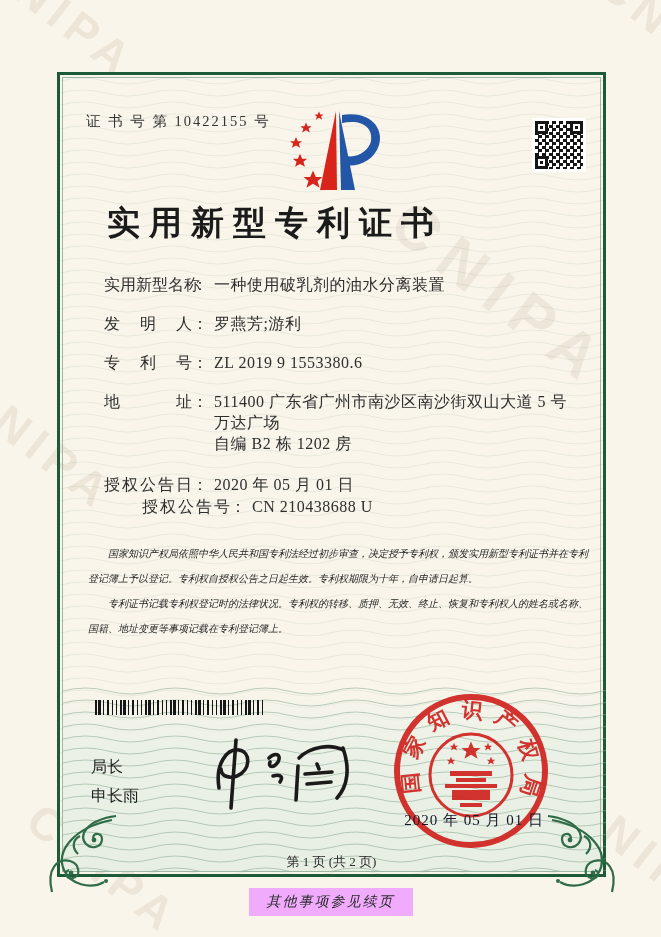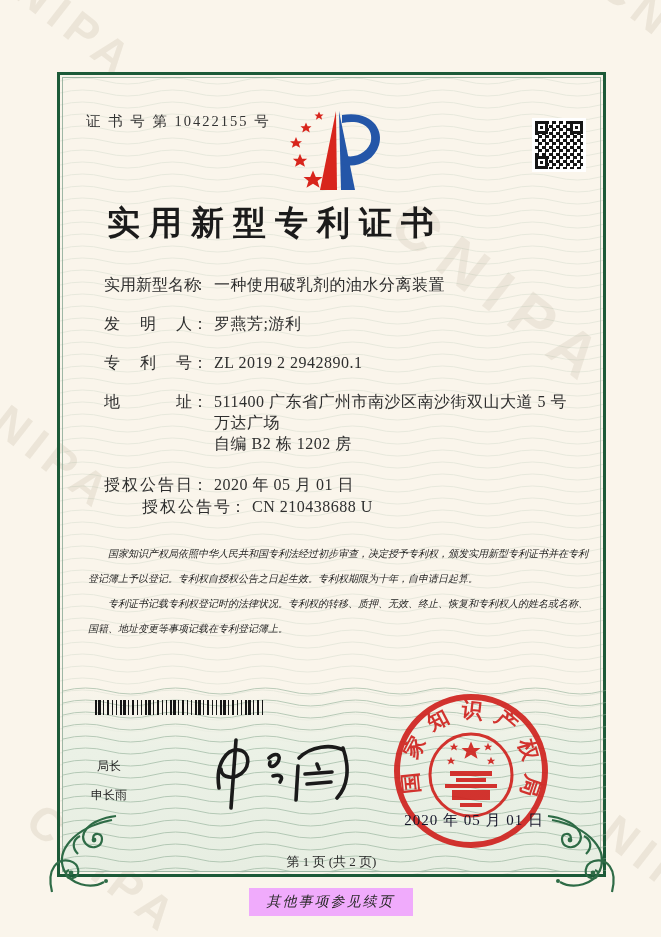--- a/index.html
+++ b/index.html
@@ -44,21 +44,21 @@
   .paras{position:absolute;left:88px;top:541px;width:500px;font-size:10px;line-height:25px;
          color:#1f1f1f;font-style:italic;text-align:justify;}
   .paras p{margin:0;text-indent:2em;}
   
   .barcode{position:absolute;left:95px;top:700px;width:170px;height:15px;
            background:repeating-linear-gradient(90deg,#161616 0 2px,transparent 2px 3px,
              #161616 3px 6px,transparent 6px 8px,#161616 8px 9px,transparent 9px 12px,
              #161616 12px 14px,transparent 14px 17px,#161616 17px 18px,transparent 18px 21px,
              #161616 21px 22px,transparent 22px 25px);}
   .signer{position:absolute;left:91px;top:752px;font-family:"Liberation Sans","DejaVu Sans",sans-serif;
-          font-size:12px;line-height:29px;color:#1d1d1d;text-align:center;}
+          font-size:16px;line-height:29px;color:#1d1d1d;}
   .signature{position:absolute;left:205px;top:736px;width:150px;height:78px;}
   .seal{position:absolute;left:391px;top:691px;width:160px;height:160px;opacity:.92;}
   .seal-date{position:absolute;left:399px;top:811px;width:150px;text-align:center;
              font-size:15px;color:#15152a;letter-spacing:1px;}
   .page-info{position:absolute;left:57px;top:853px;width:549px;text-align:center;font-size:13px;color:#2b2b2b;}
   .flourish{position:absolute;width:82px;height:86px;}
   .fl-left{left:42px;top:810px;}
   .fl-right{left:540px;top:810px;transform:scaleX(-1);}
   .cont-note{position:absolute;left:50%;top:888px;transform:translateX(-50%);
              background:#f0abfc;padding:5px 18px;font-size:14px;font-style:italic;
@@ -122,21 +122,21 @@
   <div class="title">实用新型专利证书</div>
 
   <div class="fields">
     <div class="frow">
       <span class="flabel">实用新型名称</span><span class="fcolon">：</span><span class="fvalue">一种使用破乳剂的油水分离装置</span>
     </div>
     <div class="frow">
       <span class="flabel">发明人</span><span class="fcolon">：</span><span class="fvalue">罗燕芳;游利</span>
     </div>
     <div class="frow">
-      <span class="flabel">专利号</span><span class="fcolon">：</span><span class="fvalue">ZL 2019 2 2942890.1</span>
+      <span class="flabel">专利号</span><span class="fcolon">：</span><span class="fvalue">ZL 2019 9 1553380.6</span>
     </div>
     <div class="frow" style="margin-bottom:20px;">
       <span class="flabel">地址</span><span class="fcolon">：</span><span class="fvalue addr-val"><span>511400 广东省广州市南沙区南沙街双山大道 5 号万达广场</span><br><span>自编 B2 栋 1202 房</span></span>
     </div>
     <div class="frow grant-row">
       <span>
         <span class="flabel">授权公告日</span><span class="fcolon">：</span><span class="fvalue">2020 年 05 月 01 日</span>
       </span>
       <span class="grant-no">
         <span class="flabel">授权公告号</span><span class="fcolon">：</span><span class="fvalue">CN 210438688 U</span>

